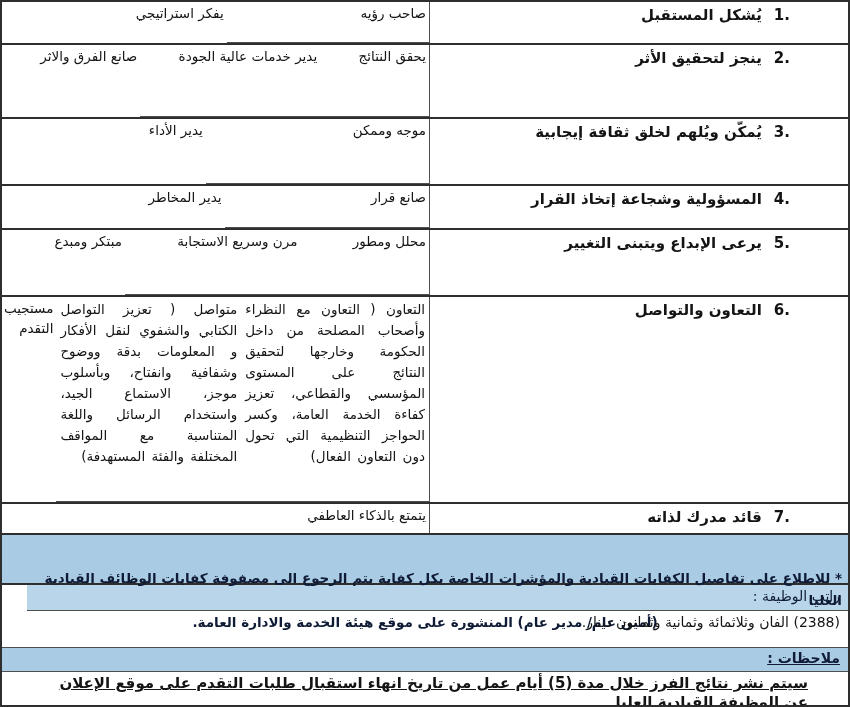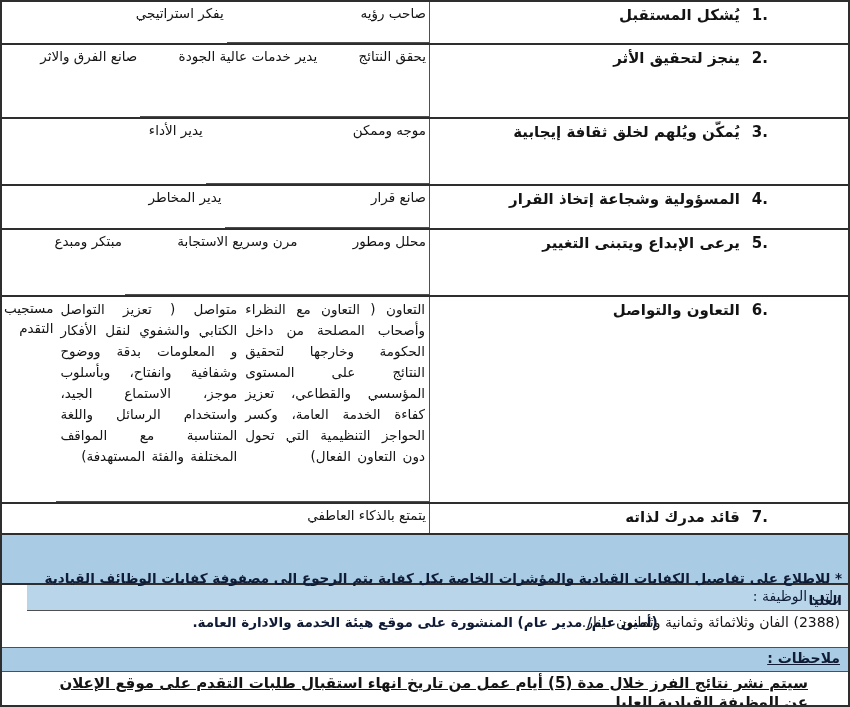--- a/index.html
+++ b/index.html
@@ -8,21 +8,21 @@
     direction:rtl;
     font-family:"DejaVu Sans",sans-serif;
     color:var(--text,#141414);
     border:2px solid var(--border-dark,#2e2e2e);
     background:#fff;
   }
   
   .group{display:flex;box-sizing:border-box;border-bottom:2px solid var(--border-dark,#2e2e2e);}
   .head{
     width:418px;box-sizing:border-box;flex:none;
-    padding:3px 80px 0 4px;
+    padding:3px 58px 0 4px;
     font-weight:bold;font-size:15px;line-height:20px;
   }
   .num{direction:ltr;unicode-bidi:isolate;margin-left:12px;}
   .items{
     flex:1;display:flex;
     border-right:1px solid var(--border-thin,#4f4f4f);
     box-sizing:border-box;
   }
   .item{
     flex:1 1 auto;box-sizing:border-box;

